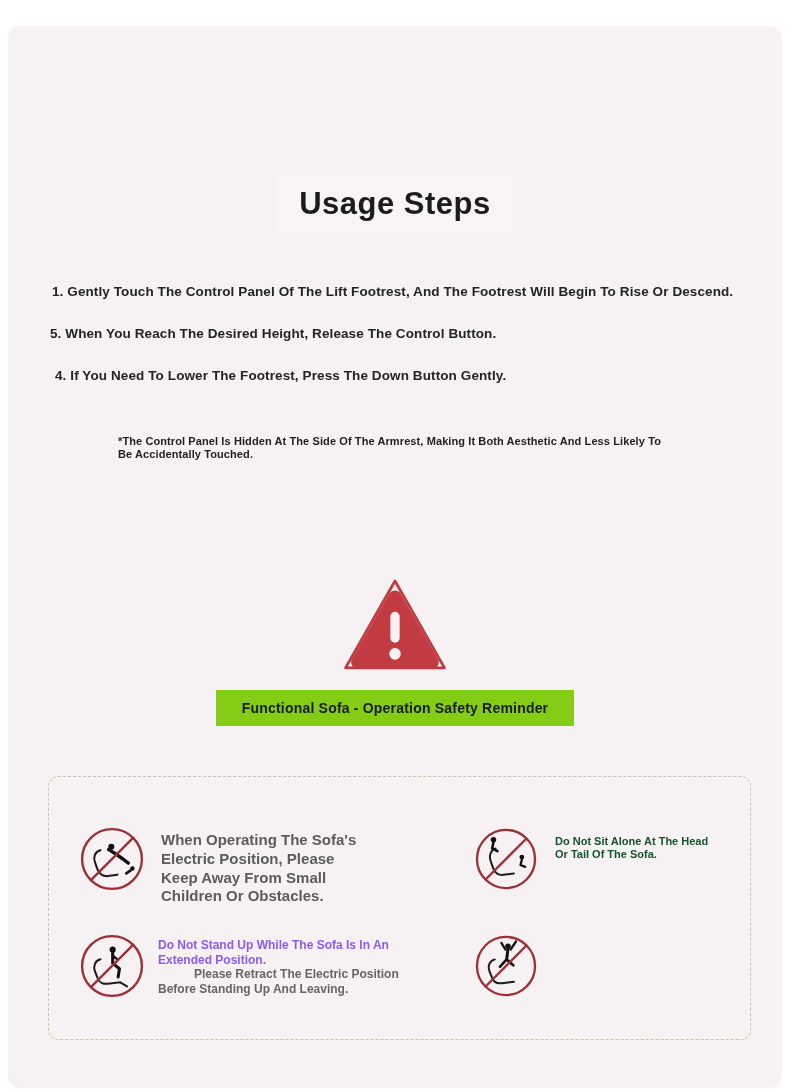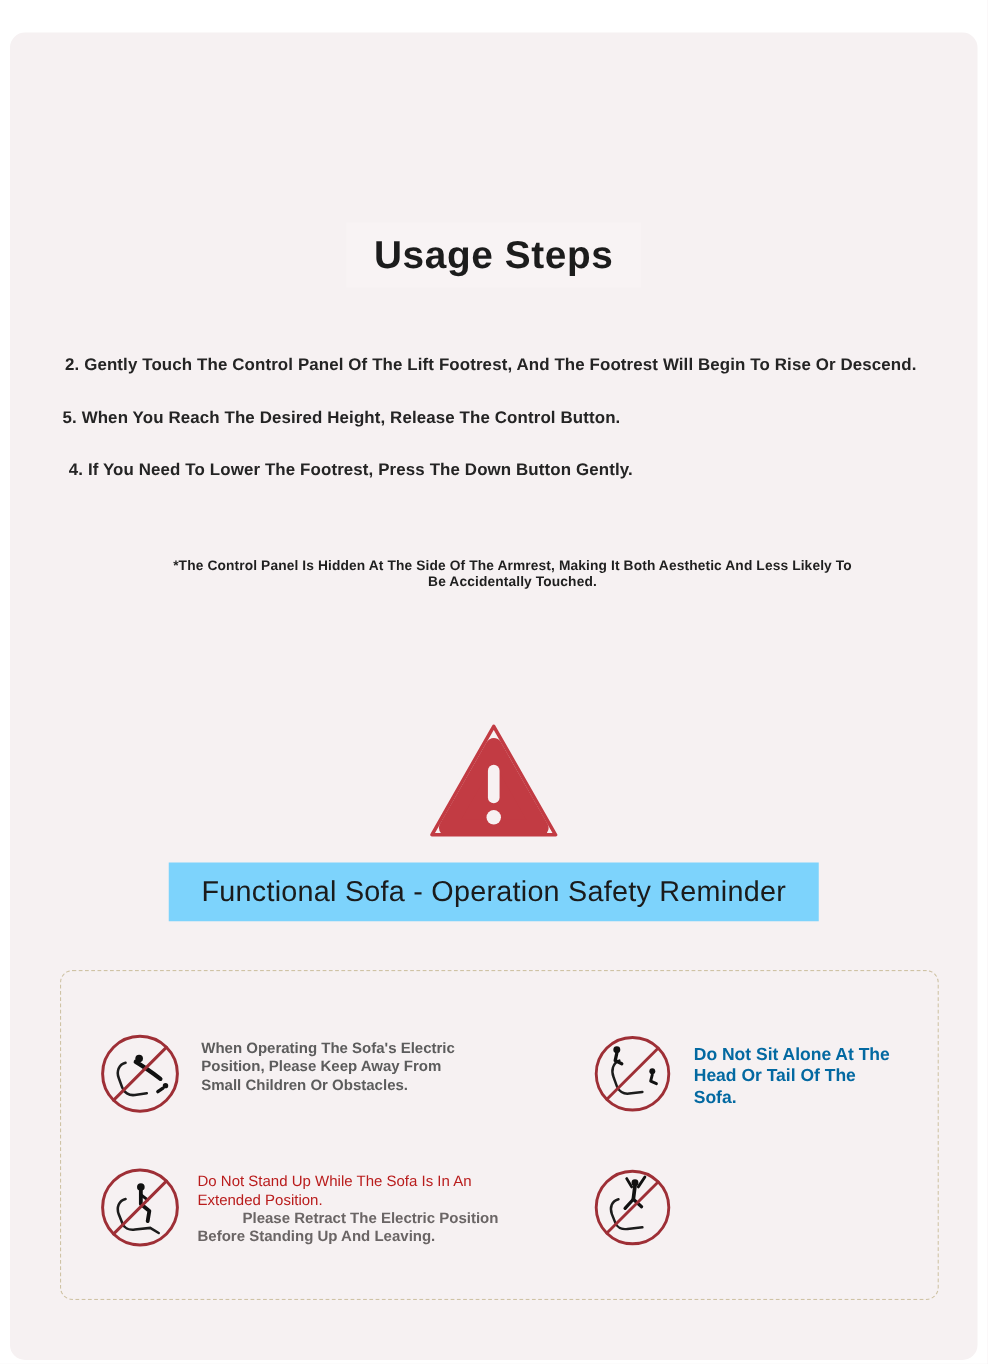--- a/index.html
+++ b/index.html
@@ -22,60 +22,60 @@
     font-size:31px;font-weight:700;color:#1c1c1c;letter-spacing:.5px;
   }
   .step{
     position:absolute;white-space:nowrap;
     font-size:13.5px;font-weight:700;color:#242424;letter-spacing:.1px;
   }
   .step-1{left:44px;top:258px;}
   .step-2{left:42px;top:300px;}
   .step-3{left:47px;top:342px;}
   .note{
-    position:absolute;left:110px;top:409px;width:560px;margin:12px;
-    font-size:11px;font-weight:700;color:#1f1f1f;line-height:1.22;letter-spacing:.1px;text-align:center;
+    position:absolute;left:110px;top:409px;width:560px;margin:0;
+    font-size:11px;font-weight:700;color:#1f1f1f;line-height:1.22;letter-spacing:.1px;
   }
   .warn-triangle{
     position:absolute;left:331px;top:546px;width:112px;height:104px;
   }
   .safety-heading{
     position:absolute;left:0;top:664px;width:100%;text-align:center;margin:0;
   }
   .safety-heading span{
-    display:inline-block;background:#7dd3fc;padding:10px 26px;
-    font-size:23px;font-weight:400;color:#1b1b1b;letter-spacing:.2px;
+    display:inline-block;background:#84cc16;padding:10px 26px;
+    font-size:14px;font-weight:700;color:#1b1b1b;letter-spacing:.2px;
   }
   .safety-box{
     position:absolute;left:40px;top:750px;width:701px;height:262px;
     border:1px dashed #cfc3a5;border-radius:10px;
   }
   .prohibit-icon{position:absolute;}
   .icon-1{left:70px;top:799px;width:68px;height:68px;}
   .icon-2{left:465px;top:800px;width:66px;height:66px;}
   .icon-3{left:70px;top:906px;width:68px;height:68px;}
   .icon-4{left:465px;top:907px;width:66px;height:66px;}
   .item-text{position:absolute;margin:0;color:#5c5c5c;}
-  .text-1{left:153px;top:805px;width:205px;font-size:12px;font-weight:700;line-height:1.25;}
-  .text-2{left:547px;top:809px;width:165px;font-size:14px;font-weight:600;line-height:1.2;color:#0369a1;}
+  .text-1{left:153px;top:805px;width:205px;font-size:15px;font-weight:700;line-height:1.25;}
+  .text-2{left:547px;top:809px;width:165px;font-size:11px;font-weight:600;line-height:1.2;color:#14532d;}
   .text-3{left:150px;top:912px;width:252px;font-size:12px;line-height:1.22;}
-  .text-3 .part1{font-weight:400;color:#b91c1c;}
+  .text-3 .part1{font-weight:700;color:#8b5cf6;}
   .text-3 .part2{font-weight:600;color:#6a6565;margin-left:36px;}
   .text-4{left:547px;top:902px;width:152px;font-size:16.5px;font-weight:600;line-height:1.2;color:#767171;}
 </style>
 </head>
 <body>
 
 <div class="card">
 
   <h1 class="page-title">
     <span>Usage Steps</span>
   </h1>
 
-  <div class="step step-1">2. Gently Touch The Control Panel Of The Lift Footrest, And The Footrest Will Begin To Rise Or Descend.</div>
+  <div class="step step-1">1. Gently Touch The Control Panel Of The Lift Footrest, And The Footrest Will Begin To Rise Or Descend.</div>
   <div class="step step-2">5. When You Reach The Desired Height, Release The Control Button.</div>
   <div class="step step-3">4. If You Need To Lower The Footrest, Press The Down Button Gently.</div>
 
   <p class="note">*The Control Panel Is Hidden At The Side Of The Armrest, Making It Both Aesthetic And Less Likely To Be Accidentally Touched.</p>
 
   <div class="warn-triangle">
     <svg width="112" height="104" viewBox="0 0 120 110" aria-hidden="true">
       <path d="M60 9 L113 102 L7 102 Z" fill="none" stroke="#c23b43" stroke-width="3" stroke-linejoin="round"></path>
       <path d="M60 26 L100 96 L20 96 Z" fill="#c23b43" stroke="#c23b43" stroke-width="14" stroke-linejoin="round"></path>
       <rect x="55" y="42" width="10" height="33" rx="5" fill="#f7f1f2"></rect>

